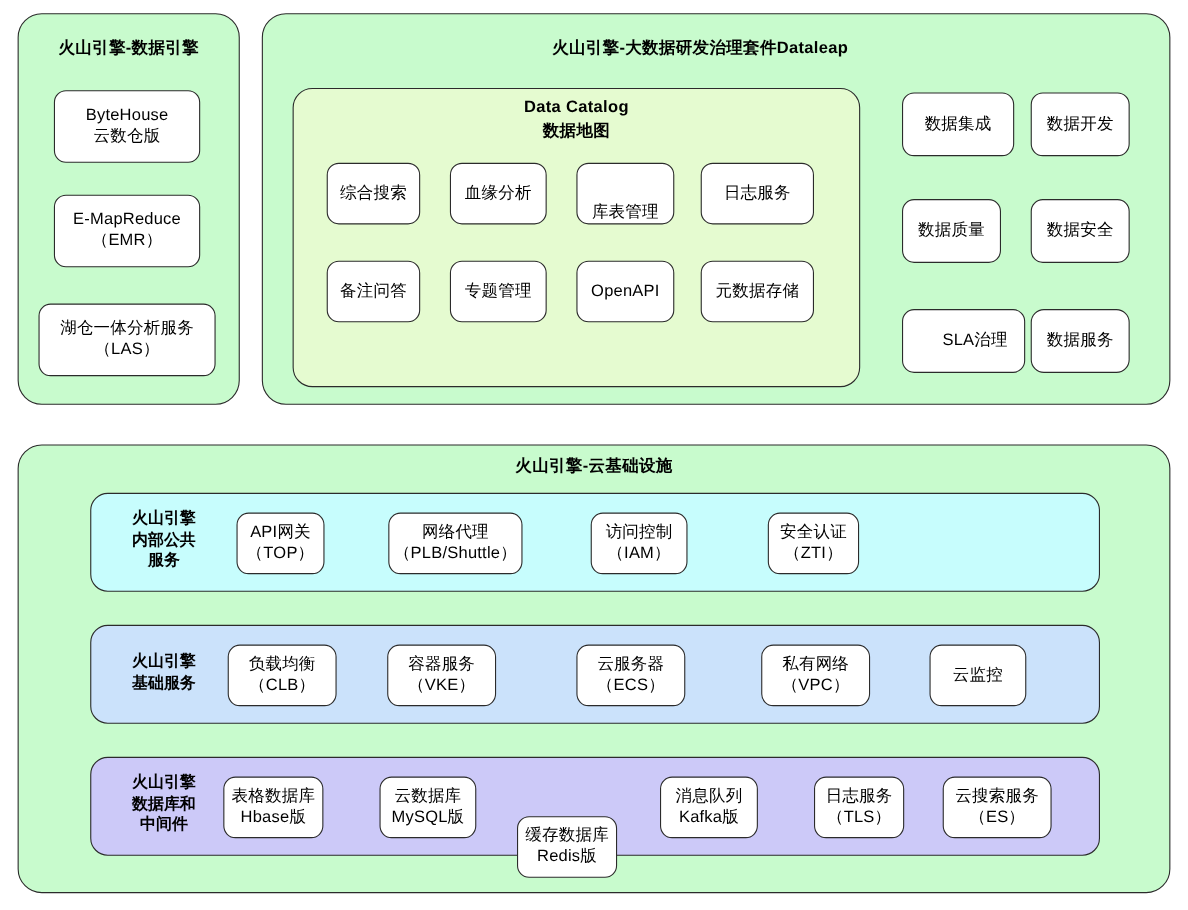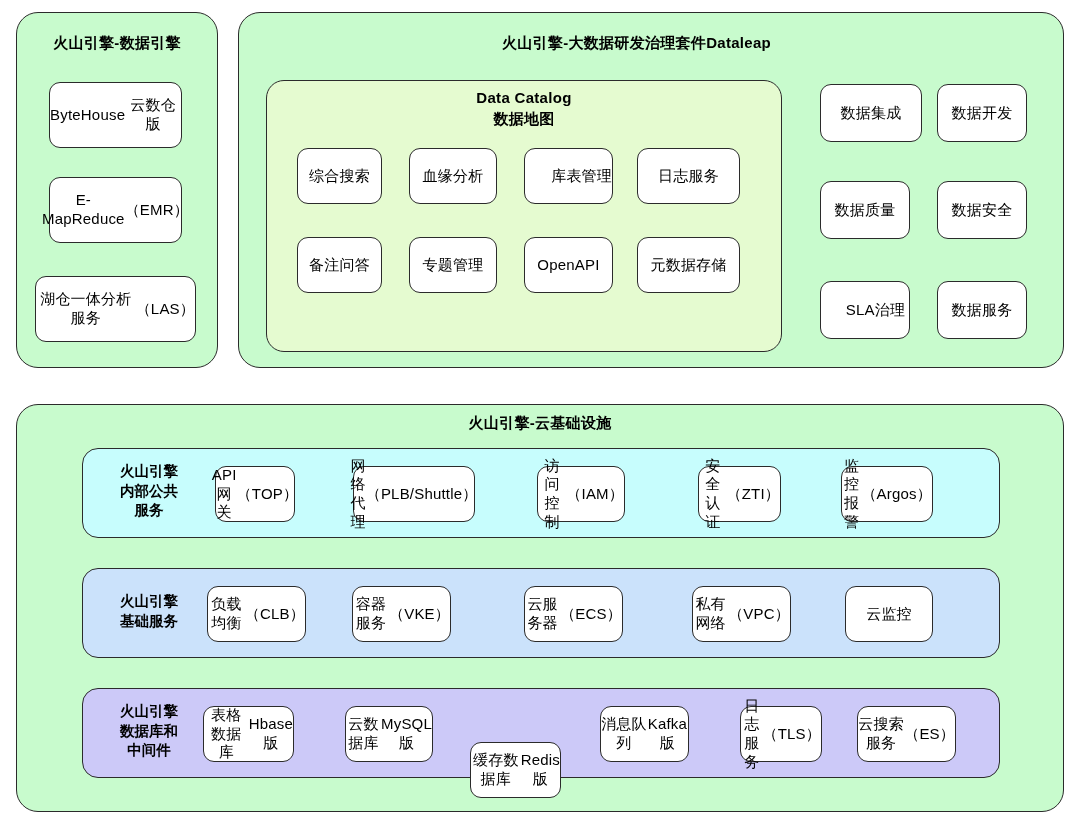--- a/index.html
+++ b/index.html
@@ -38,21 +38,21 @@
     display: flex;
     align-items: center;
   }
   .node {
     position: absolute;
     background: #ffffff;
     border: 1.6px solid #2b2b2b;
     border-radius: 11px;
     box-sizing: border-box;
     display: flex;
-    flex-direction: row;
+    flex-direction: column;
     align-items: center;
     justify-content: center;
     text-align: center;
     font-size: 15px;
     line-height: 1.25;
     letter-spacing: .2px;
   }
   .node .l2 { display: block; }
 
   .panel-title {
@@ -166,24 +166,24 @@
   </div>
   <div class="node" style="left:937px; top:84px; width:90px; height:58px;">
     <span>数据开发</span>
   </div>
   <div class="node" style="left:820px; top:181px; width:90px; height:58px;">
     <span>数据质量</span>
   </div>
   <div class="node" style="left:937px; top:181px; width:90px; height:58px;">
     <span>数据安全</span>
   </div>
-  <div class="node" style="left:820px; top:281px; width:90px; height:58px;padding-left:21px;">
+  <div class="node" style="left:820px; top:281px; width:112px; height:58px;padding-left:21px;">
     <span>SLA治理</span>
   </div>
-  <div class="node" style="left:937px; top:281px; width:90px; height:58px;">
+  <div class="node" style="left:937px; top:281px; width:90px; height:58px;border-radius:12px;">
     <span>数据服务</span>
   </div>
 
   <div class="panel c-green" id="panel-cloud"></div>
   <div class="panel-title" id="title-cloud">火山引擎-云基础设施</div>
 
   <div class="band c-cyan" id="band-common"></div>
   <div class="band-label" id="label-common">
     <div>火山引擎</div>
     <div>内部公共</div>
@@ -199,24 +199,20 @@
     <span class="l2">（PLB/Shuttle）</span>
   </div>
   <div class="node" style="left:537px; top:466px; width:88px; height:56px;">
     <span>访问控制</span>
     <span class="l2">（IAM）</span>
   </div>
   <div class="node" style="left:698px; top:466px; width:83px; height:56px;">
     <span>安全认证</span>
     <span class="l2">（ZTI）</span>
   </div>
-  <div class="node" style="left:841px; top:466px; width:92px; height:56px;">
-    <span>监控报警</span>
-    <span class="l2">（Argos）</span>
-  </div>
 
   <div class="band c-blue" id="band-basic"></div>
   <div class="band-label" id="label-basic">
     <div>火山引擎</div>
     <div>基础服务</div>
   </div>
 
   <div class="node" style="left:207px; top:586px; width:99px; height:56px;">
     <span>负载均衡</span>
     <span class="l2">（CLB）</span>

